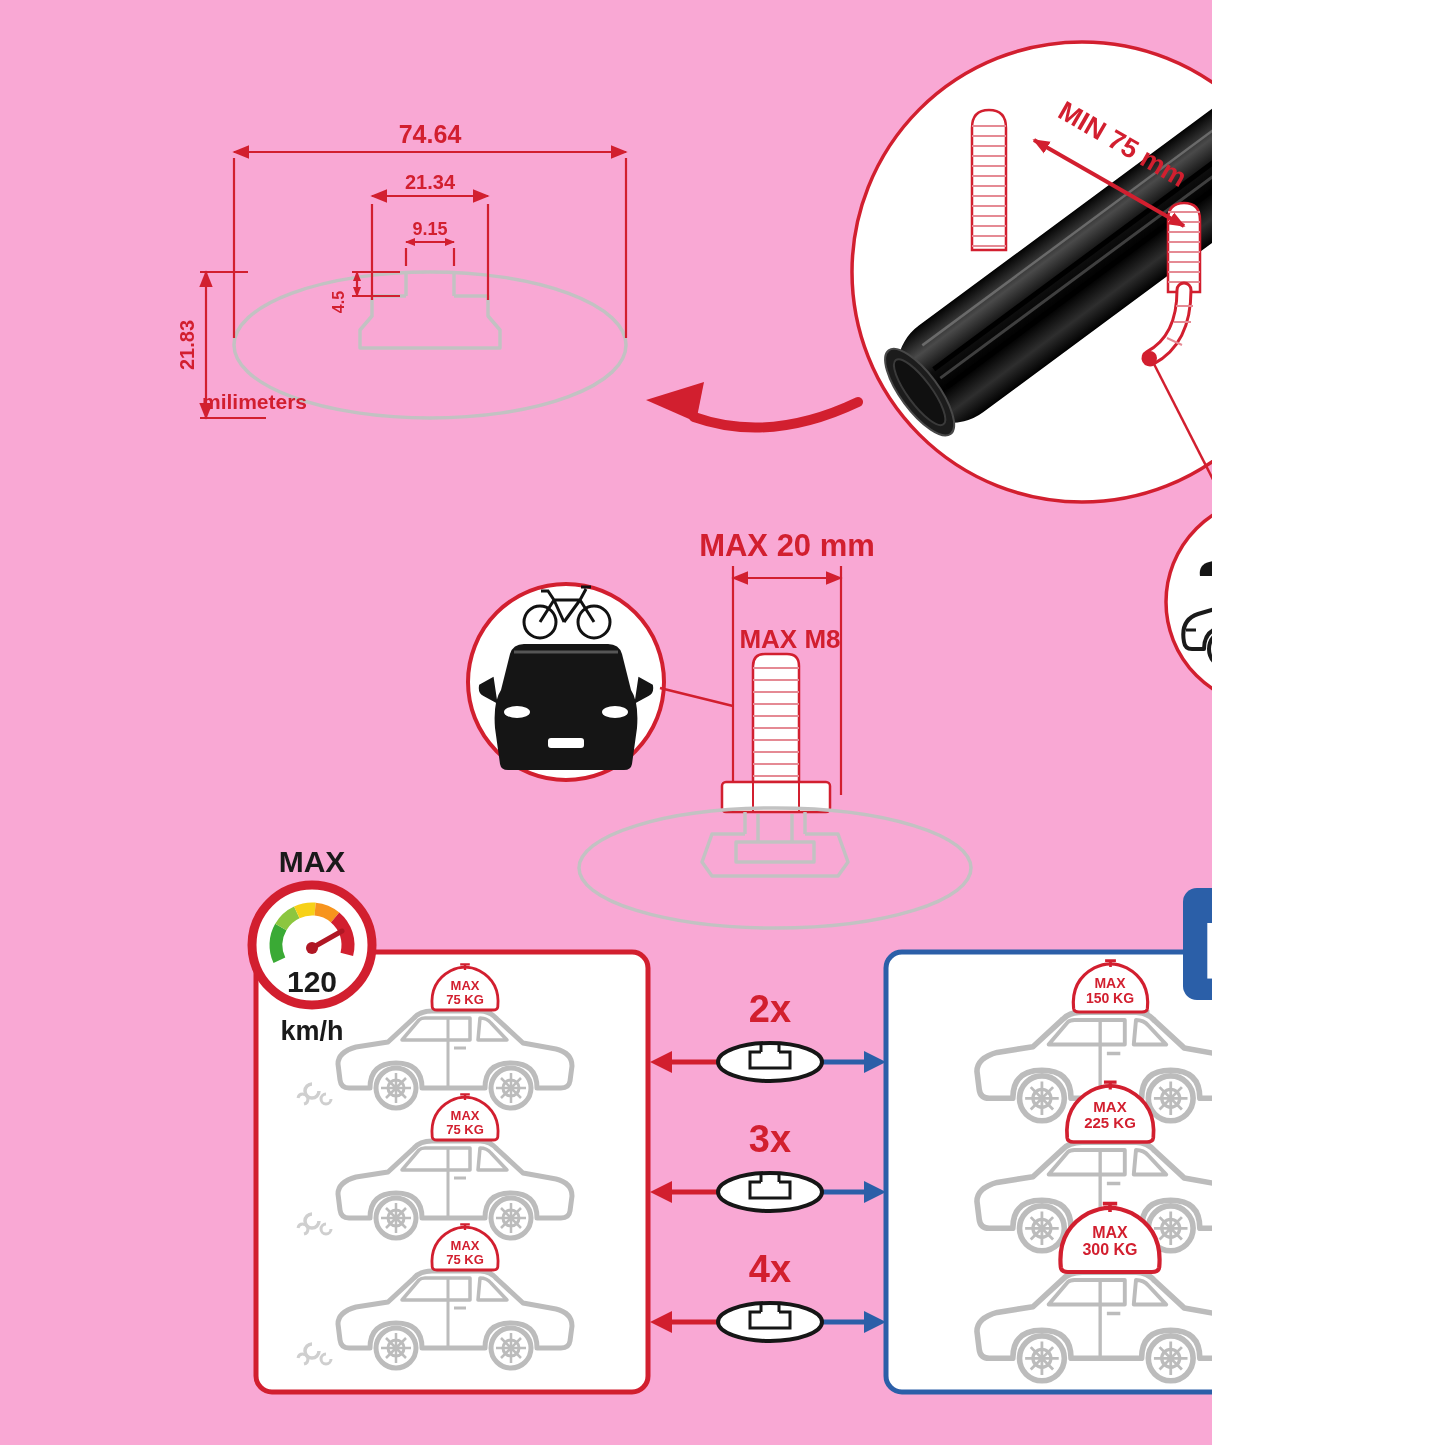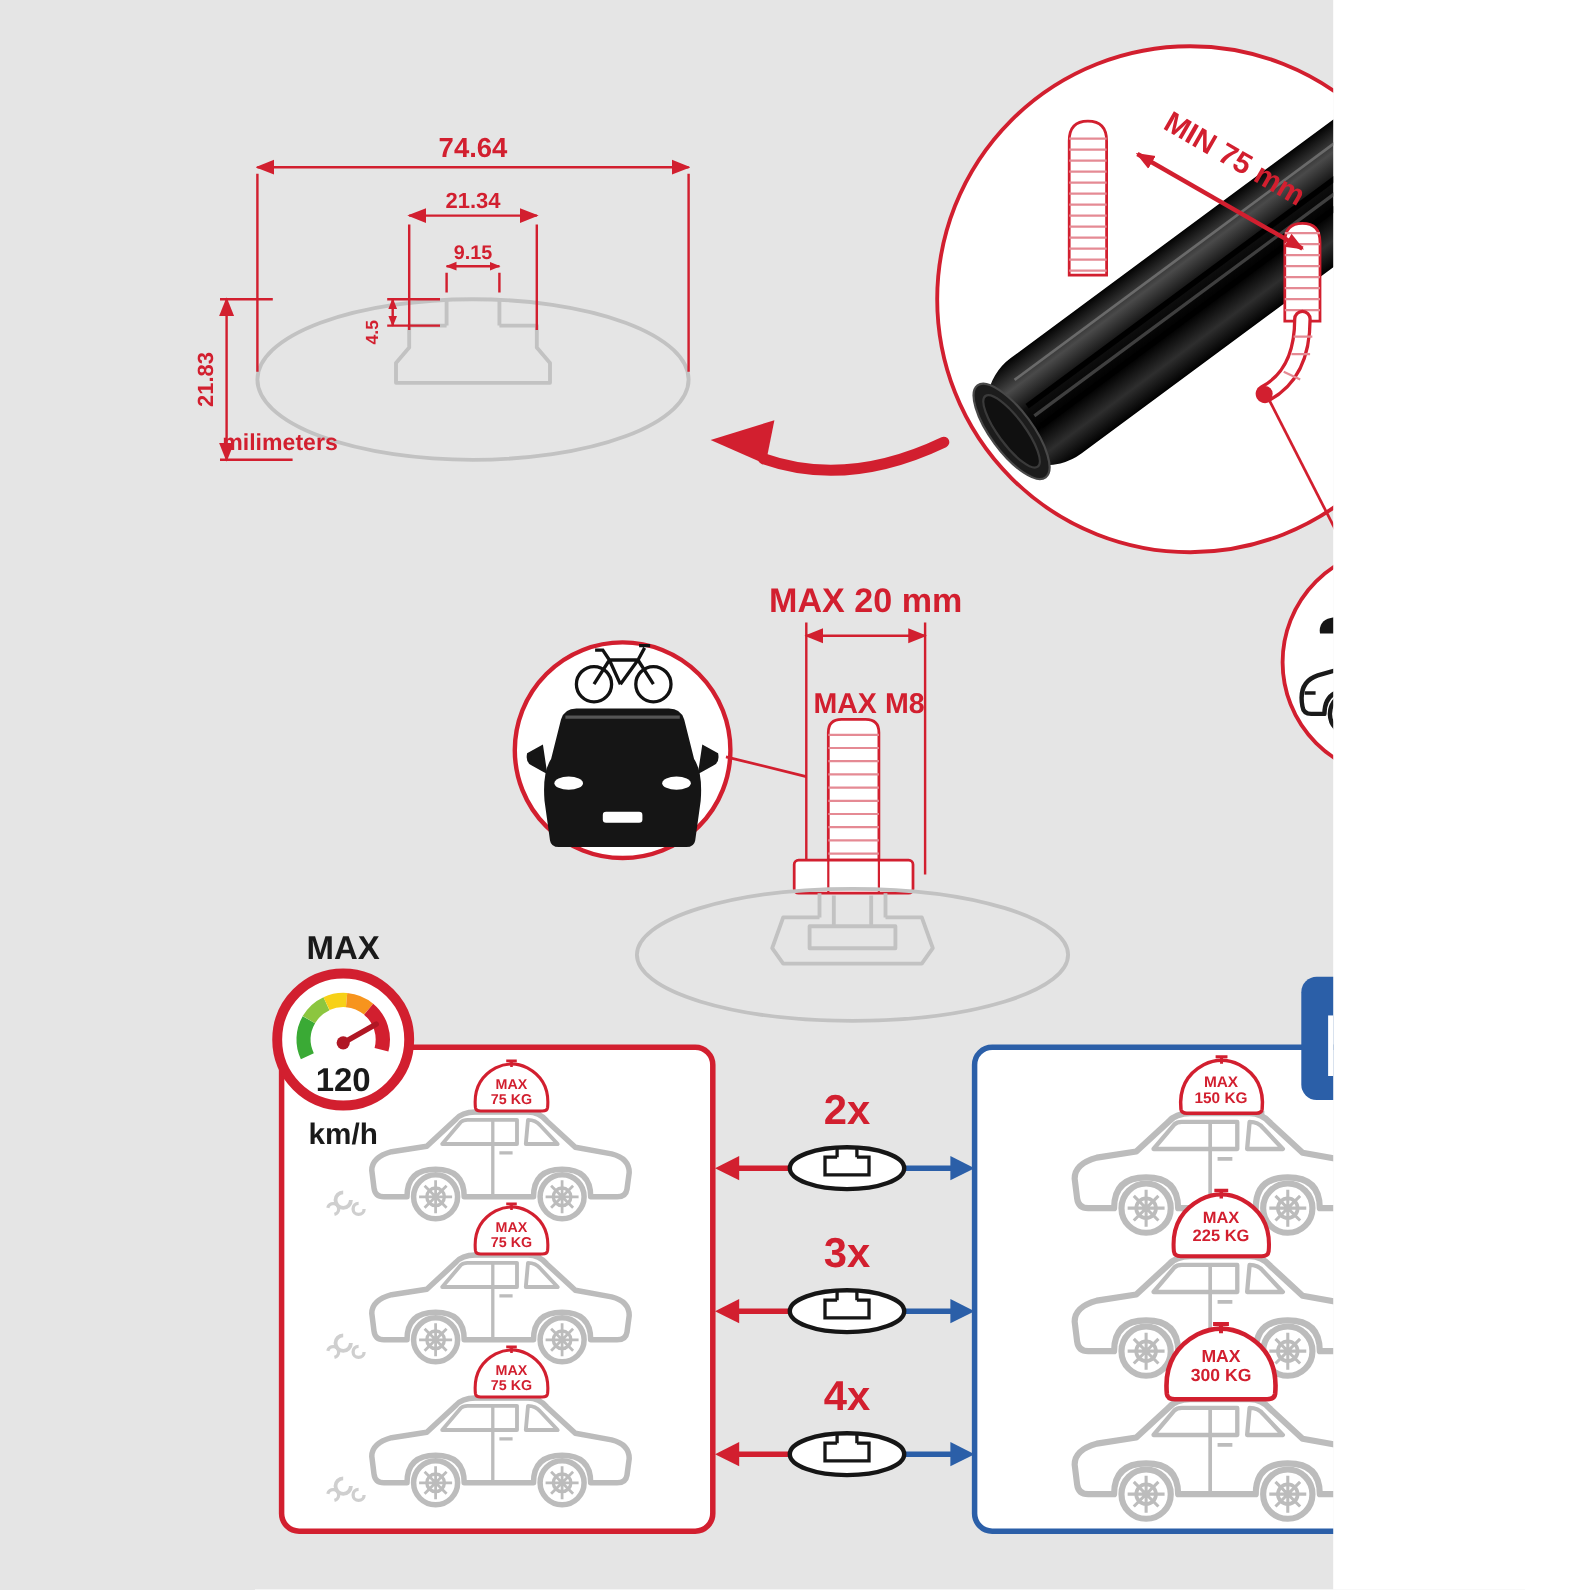--- a/index.html
+++ b/index.html
@@ -1,16 +1,16 @@
 <!DOCTYPE html>
 <html><head>
 <meta charset="utf-8">
 <style>
   html,body{margin:0;padding:0;background:#fff;}
-  .stage{position:relative;width:1212px;height:1445px;background:#e5e5e5;overflow:hidden;}
+  .stage{position:relative;width:1212px;height:1445px;background:#f9a8d4;overflow:hidden;}
   svg{position:absolute;left:0;top:0;}
   text{font-family:"Liberation Sans", sans-serif;}
   .t-red{fill:#d21f2f}
   .t-blk{fill:#1a1a1a}
   .t-wht{fill:#ffffff}
   .b{font-weight:bold}
 </style>
 </head>
 <body>
 

